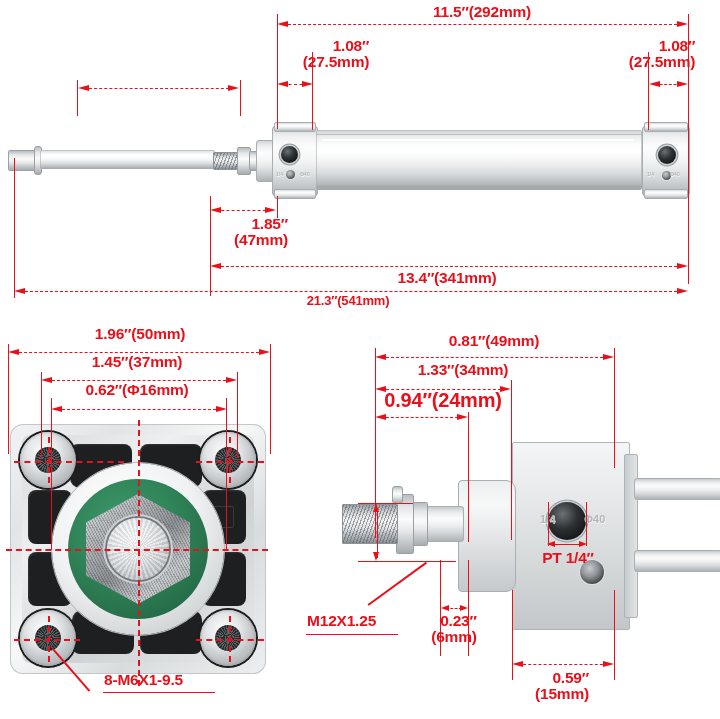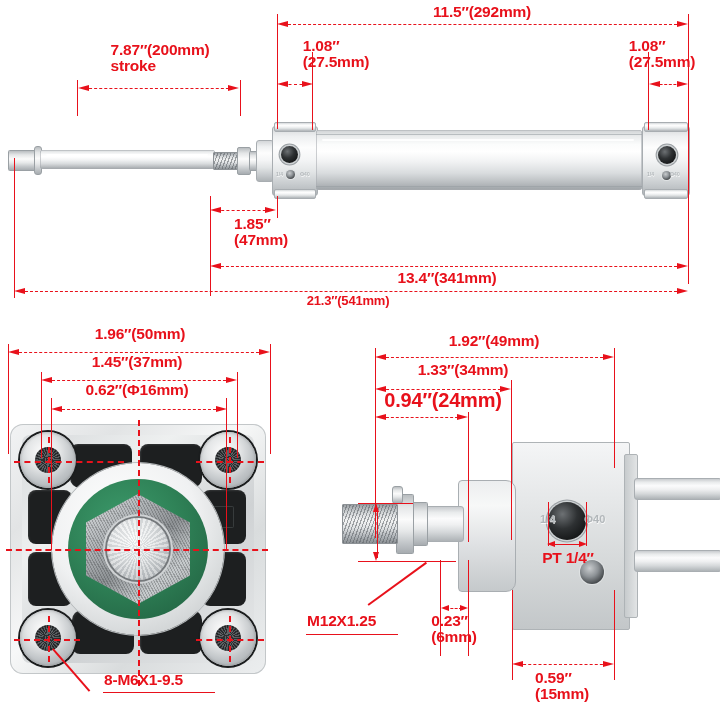--- a/index.html
+++ b/index.html
@@ -9,21 +9,21 @@
     color:#e8111b;
   }
   #stage{position:absolute;left:0;top:0;width:720px;height:719px;}
 
   
   .dimtext{
     position:absolute;color:#e8111b;font-weight:bold;
     font-family:"Liberation Sans", sans-serif;
     white-space:pre;line-height:1.02;letter-spacing:-0.2px;
   }
-  .ctr{transform:translateX(-50%);text-align:left;}
+  .ctr{transform:translateX(-50%);text-align:right;}
   .ext{position:absolute;background:#e8111b;width:1.4px;}
   .exth{position:absolute;background:#e8111b;height:1.4px;}
   
   .dimline{
     position:absolute;height:0;border-top:1.6px dashed #e8111b;
   }
   .dimline.thin{border-top:1.4px dashed #e8111b;}
   
   .leader{position:absolute;background:#e8111b;transform-origin:0 50%;height:1.5px;}
   
@@ -212,21 +212,20 @@
     <div class="ext" style="left:14px;top:158px;height:140px;"></div>
     <div class="ext" style="left:77px;top:80px;height:36px;"></div>
     <div class="ext" style="left:240px;top:80px;height:36px;"></div>
     <div class="ext" style="left:277px;top:14px;height:115px;"></div>
     <div class="ext" style="left:312px;top:52px;height:78px;"></div>
     <div class="ext" style="left:648px;top:52px;height:78px;"></div>
     <div class="ext" style="left:688px;top:14px;height:270px;"></div>
     <div class="ext" style="left:210px;top:196px;height:100px;"></div>
     <div class="ext" style="left:277px;top:196px;height:22px;"></div>
 
-    <div class="dimtext ctr" style="left:160px;top:42px;font-size:15.5px;"><span>7.87″(200mm)</span><br><span>stroke</span></div>
     <div class="dimline" style="left:84px;top:88px;width:150px;"></div>
     <div class="ah l" style="left:78px;top:85px;"></div>
     <div class="ah r" style="left:228px;top:85px;"></div>
 
     <div class="dimtext ctr" style="left:482px;top:4px;font-size:15.5px;">11.5″(292mm)</div>
     <div class="dimline" style="left:283px;top:24px;width:399px;"></div>
     <div class="ah l" style="left:277px;top:21px;"></div>
     <div class="ah r" style="left:677px;top:21px;"></div>
 
     <div class="dimtext ctr" style="left:336px;top:38px;font-size:15.5px;"><span>1.08″</span><br><span>(27.5mm)</span></div>
@@ -355,21 +354,21 @@
   <div class="ext" style="left:511px;top:380px;height:160px;"></div>
   <div class="ext" style="left:468px;top:412px;height:130px;"></div>
   <div class="ext" style="left:614px;top:348px;height:120px;"></div>
   <div class="ext" style="left:512px;top:590px;height:90px;"></div>
   <div class="ext" style="left:614px;top:590px;height:90px;"></div>
   <div class="ext" style="left:440px;top:560px;height:96px;"></div>
   <div class="ext" style="left:468px;top:560px;height:96px;"></div>
   <div class="exth" style="left:358px;top:503px;width:55px;"></div>
   <div class="exth" style="left:358px;top:561px;width:98px;"></div>
 
-  <div class="dimtext ctr" style="left:494px;top:333px;font-size:15.5px;">1.92″(49mm)</div>
+  <div class="dimtext ctr" style="left:494px;top:333px;font-size:15.5px;">0.81″(49mm)</div>
   <div class="dimline" style="left:381px;top:357px;width:227px;"></div>
   <div class="ah l" style="left:375px;top:354px;"></div>
   <div class="ah r" style="left:603px;top:354px;"></div>
 
   <div class="dimtext ctr" style="left:463px;top:362px;font-size:15.5px;">1.33″(34mm)</div>
   <div class="dimline" style="left:381px;top:389px;width:125px;"></div>
   <div class="ah l" style="left:375px;top:386px;"></div>
   <div class="ah r" style="left:500px;top:386px;"></div>
 
   <div class="dimtext ctr" style="left:443px;top:390px;font-size:20px;">0.94″(24mm)</div>

